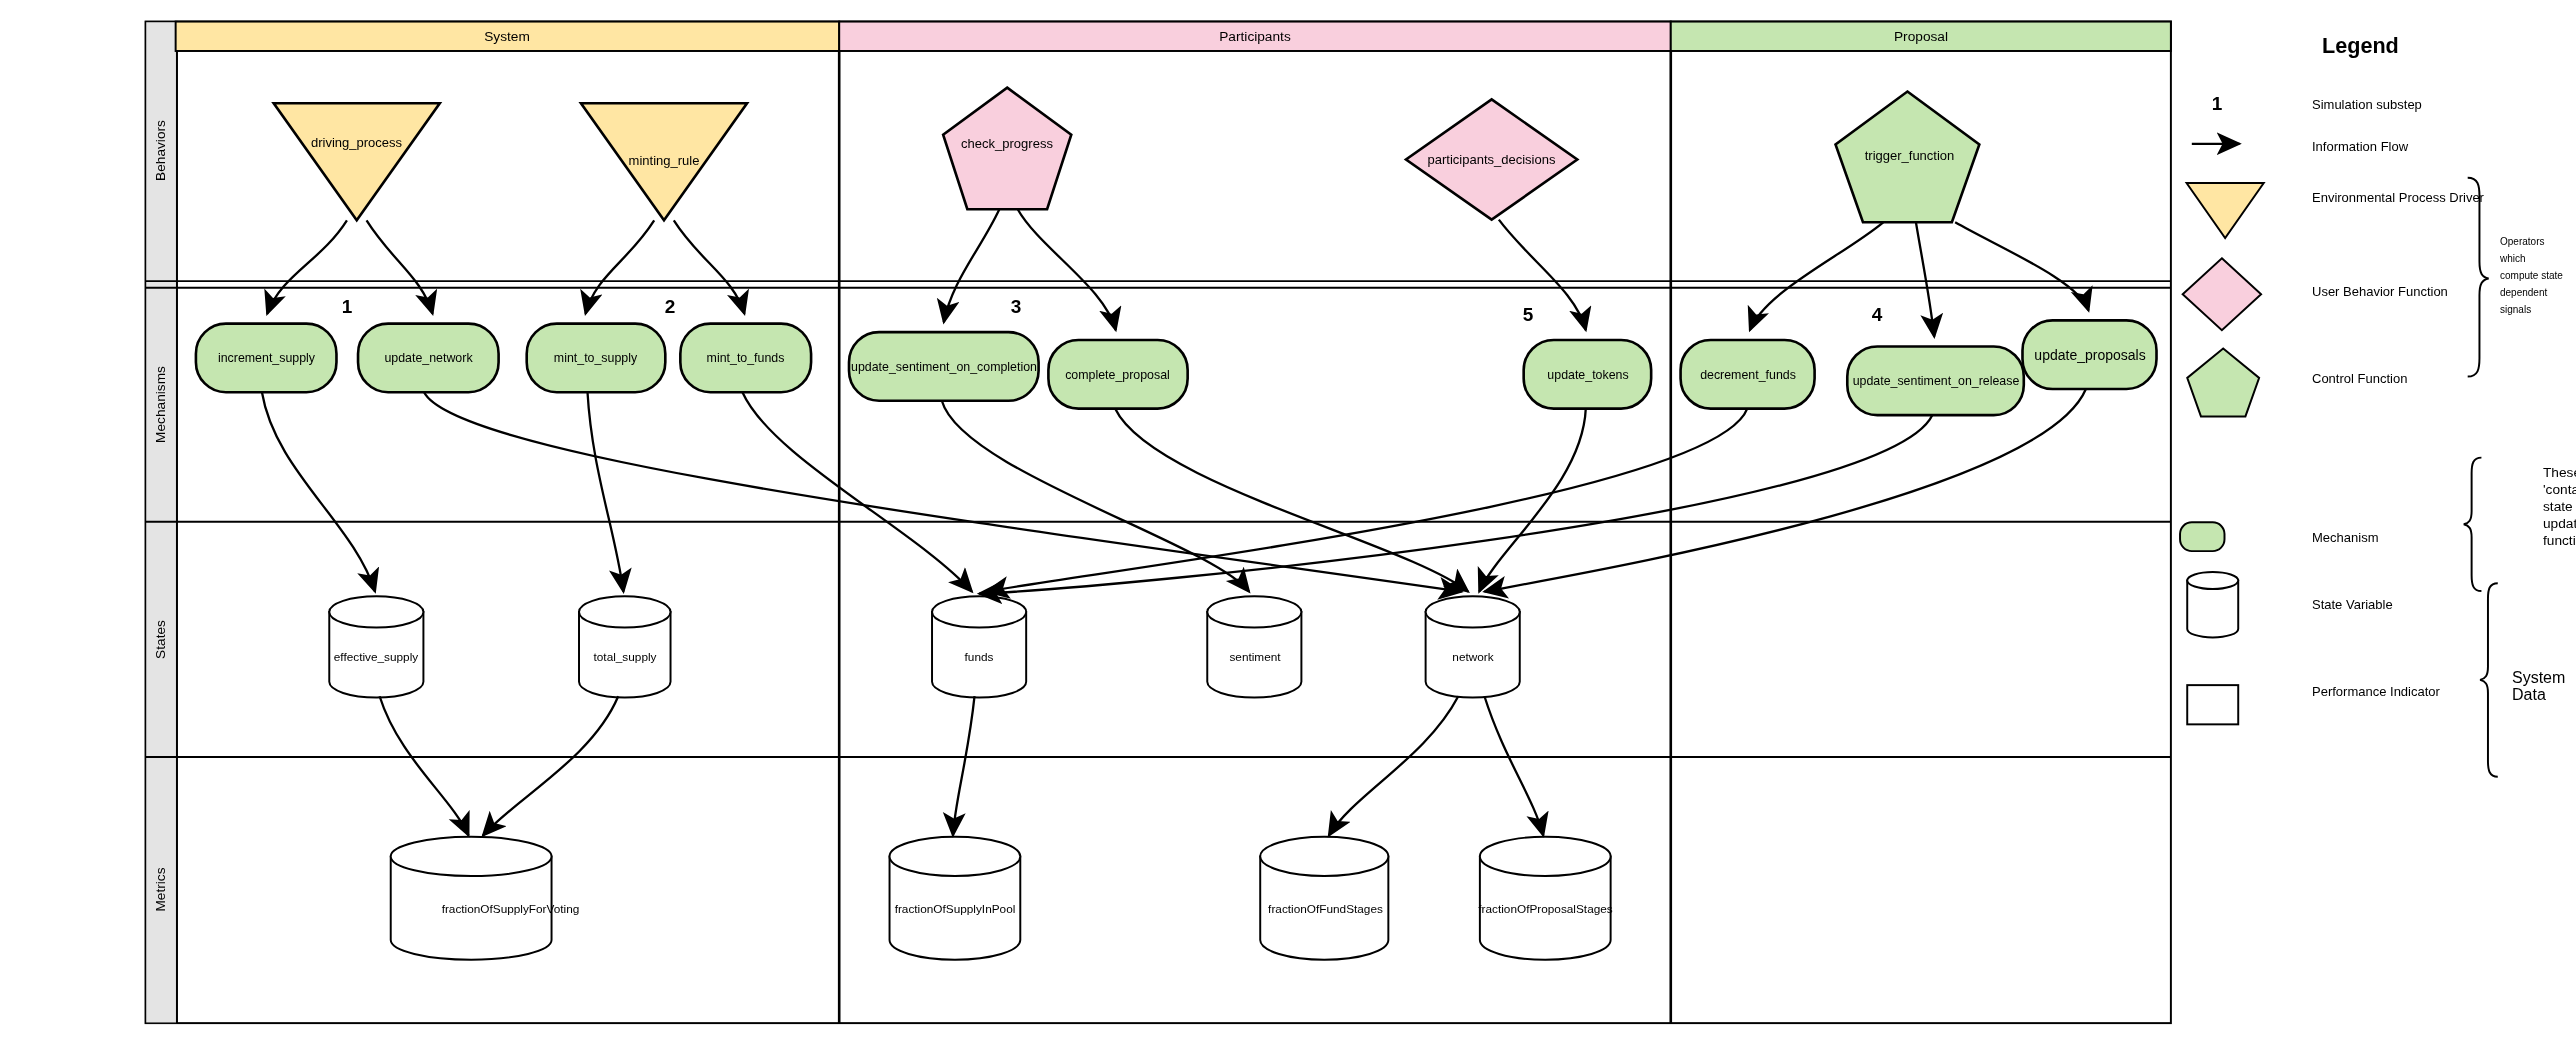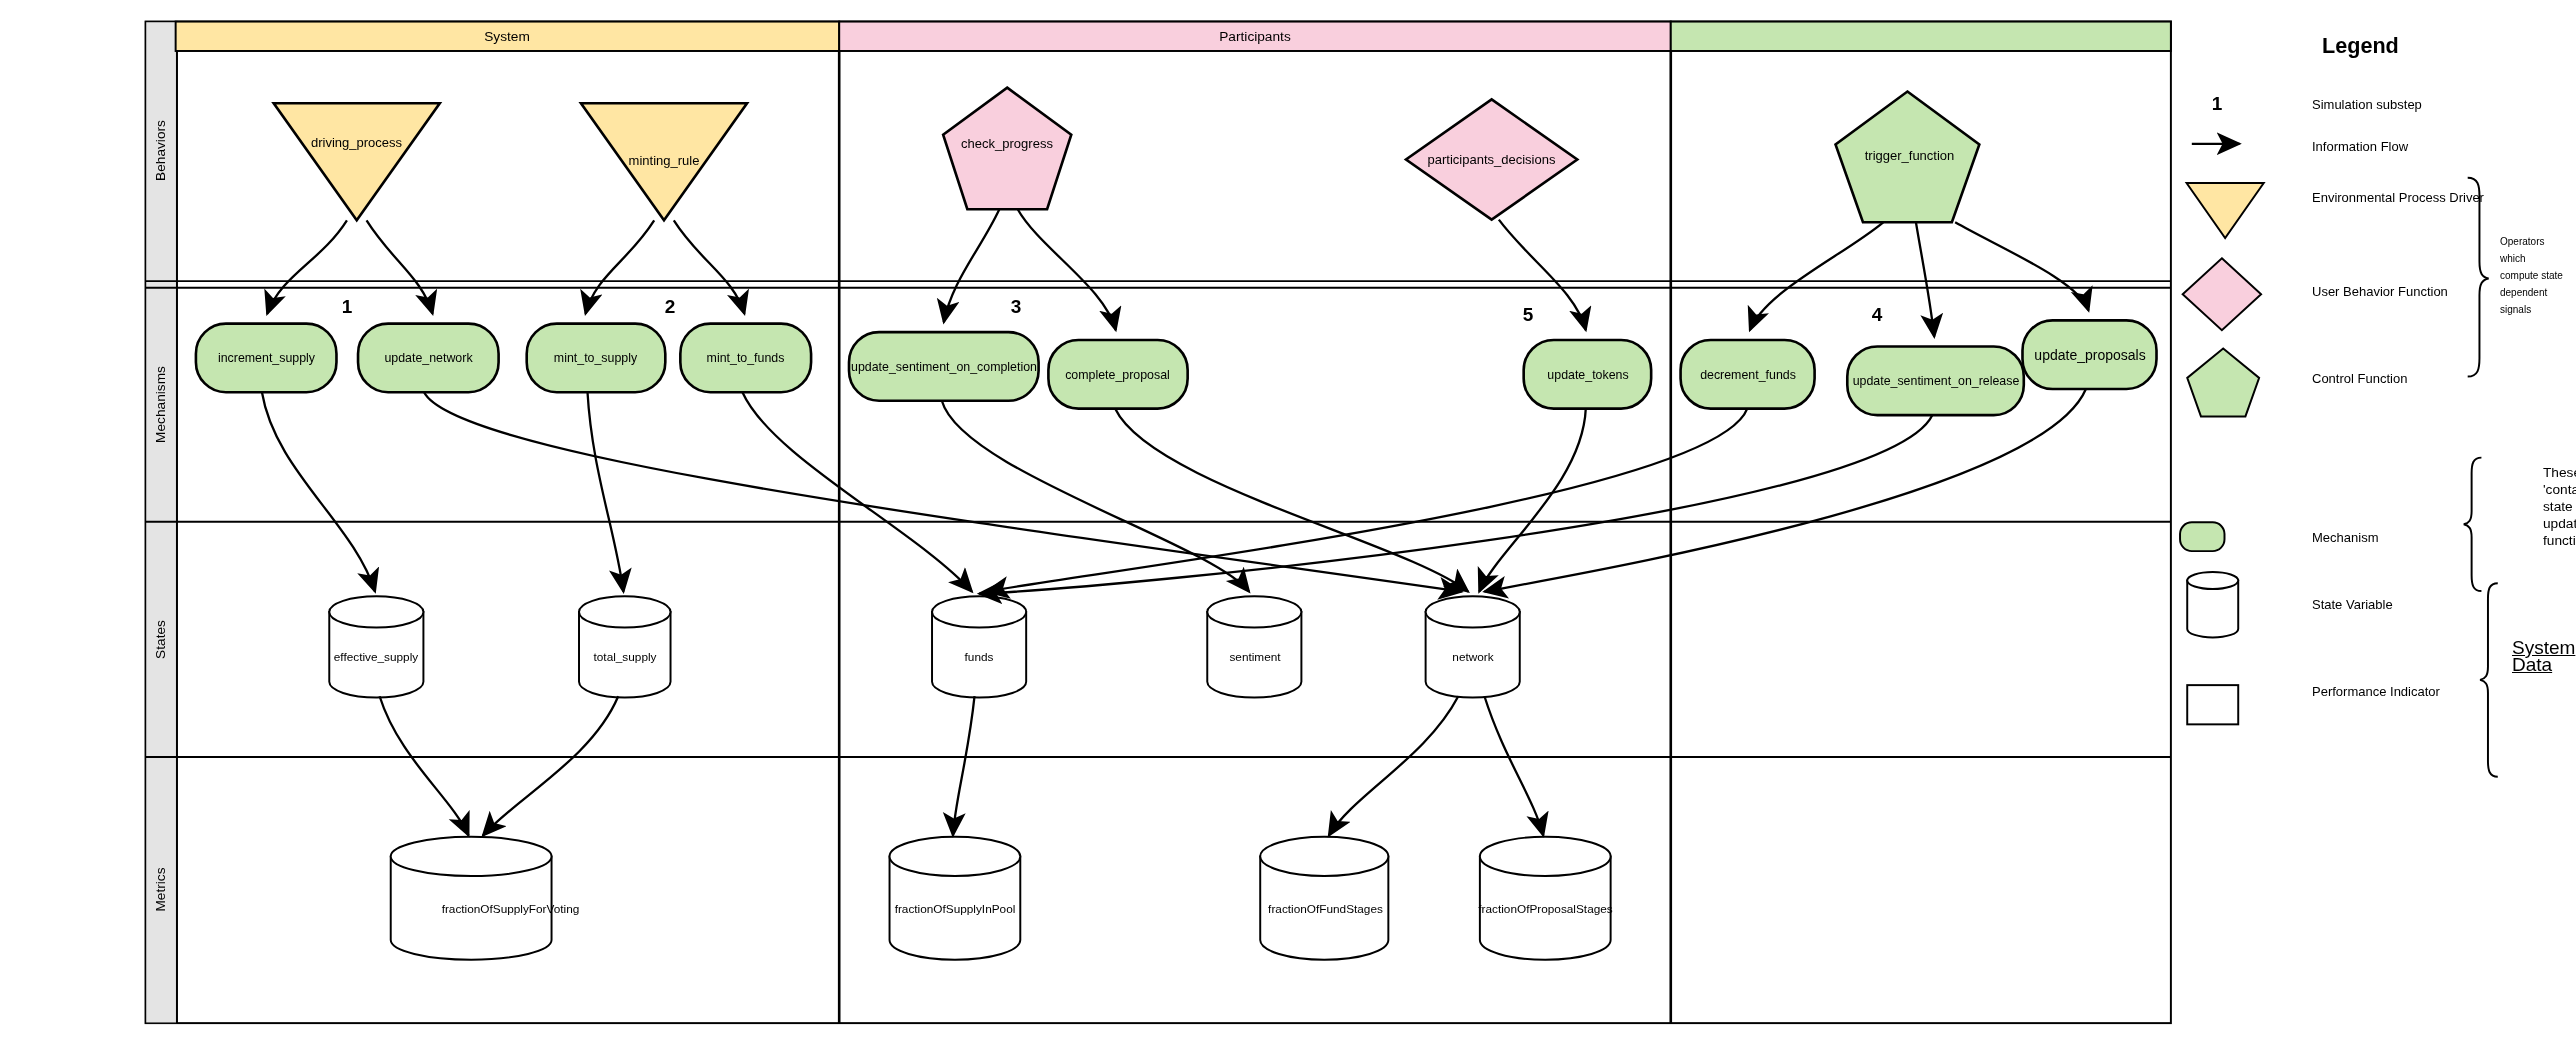--- a/index.html
+++ b/index.html
@@ -186,20 +186,21 @@
                C3776,804 3780,808 3780,822 L3780,880 C3780,894 3782,904 3795,904"></path>
     </g>
     <g stroke="#000" stroke-width="3" fill="none">
       <path d="M3820,892 C3807,892 3805,902 3805,916 L3805,1020 C3805,1034 3801,1038 3793,1040
                C3801,1042 3805,1046 3805,1060 L3805,1164 C3805,1178 3807,1188 3820,1188"></path>
     </g>
   </svg>
 
   <div class="lbl ctr" style="left:839px;top:21.6px;width:832px;height:29px;font-size:13.7px;">Participants</div>
   <div class="lbl ctr" style="left:175px;top:21.6px;width:664px;height:29px;font-size:13.7px;">System</div>
+  <div class="lbl ctr" style="left:1671px;top:21.6px;width:500px;height:29px;font-size:13.7px;">Proposal</div>
 
   <div class="lbl ctr" style="left:82px;top:135px;width:157px;height:31px;font-size:13.7px;transform:rotate(-90deg);">Behaviors</div>
   <div class="lbl ctr" style="left:82px;top:389px;width:157px;height:31px;font-size:13.7px;transform:rotate(-90deg);">Mechanisms</div>
   <div class="lbl ctr" style="left:82px;top:624px;width:157px;height:31px;font-size:13.7px;transform:rotate(-90deg);">States</div>
   <div class="lbl ctr" style="left:82px;top:874px;width:157px;height:31px;font-size:13.7px;transform:rotate(-90deg);">Metrics</div>
 
   <div class="lbl ctr" style="left:291px;top:134px;width:131px;height:17px;font-size:13px;">driving_process</div>
   <div class="lbl ctr" style="left:605px;top:152px;width:118px;height:17px;font-size:13px;">minting_rule</div>
   <div class="lbl ctr" style="left:948px;top:135px;width:118px;height:17px;font-size:13px;">check_progress</div>
   <div class="lbl ctr" style="left:1403px;top:151px;width:177px;height:17px;font-size:13px;">participants_decisions</div>
@@ -241,16 +242,16 @@
   <div class="lbl" style="left:2312px;top:139px;font-size:13px;">Information Flow</div>
   <div class="lbl" style="left:2312px;top:190px;font-size:13px;">Environmental Process Driver</div>
   <div class="lbl" style="left:2312px;top:284px;font-size:13px;">User Behavior Function</div>
   <div class="lbl" style="left:2312px;top:371px;font-size:13px;">Control Function</div>
   <div class="lbl" style="left:2312px;top:530px;font-size:13px;">Mechanism</div>
   <div class="lbl" style="left:2312px;top:597px;font-size:13px;">State Variable</div>
   <div class="lbl" style="left:2312px;top:684px;font-size:13px;">Performance Indicator</div>
 
   <div class="lbl" style="left:2500px;top:233px;width:63px;font-size:10px;line-height:17px;white-space:normal;">Operators which compute state dependent signals</div>
   <div class="lbl" style="left:2497px;top:464px;width:63px;font-size:13.7px;line-height:17px;white-space:normal;margin-left:46px;">These 'contain' state update functions</div>
-  <div class="lbl" style="left:2512px;top:639px;width:63px;font-size:19px;line-height:17px;white-space:normal;text-decoration:underline;">System Data</div>
+  <div class="lbl" style="left:2512px;top:669px;width:63px;font-size:16px;line-height:17px;white-space:normal;">System Data</div>
 
 </div>
 
 
 </body></html>

